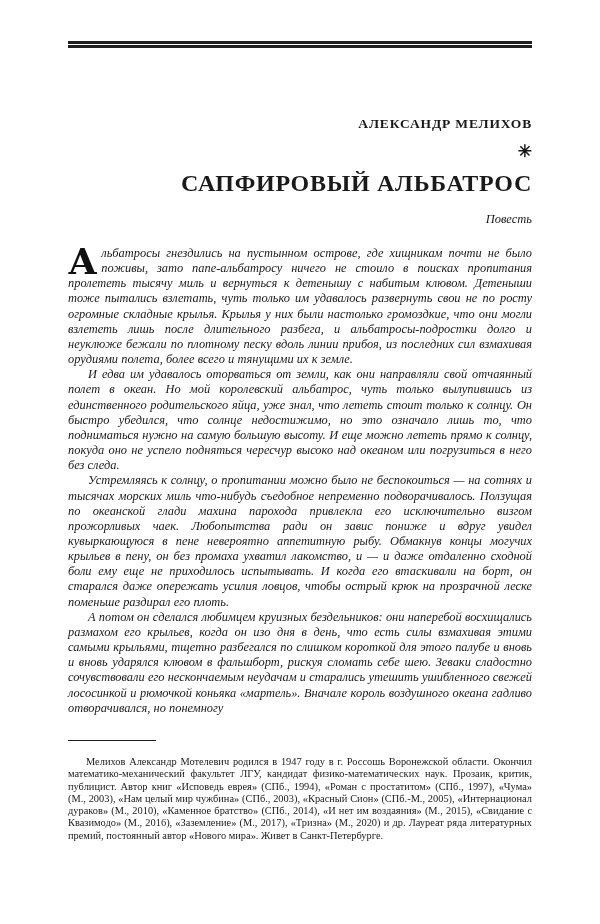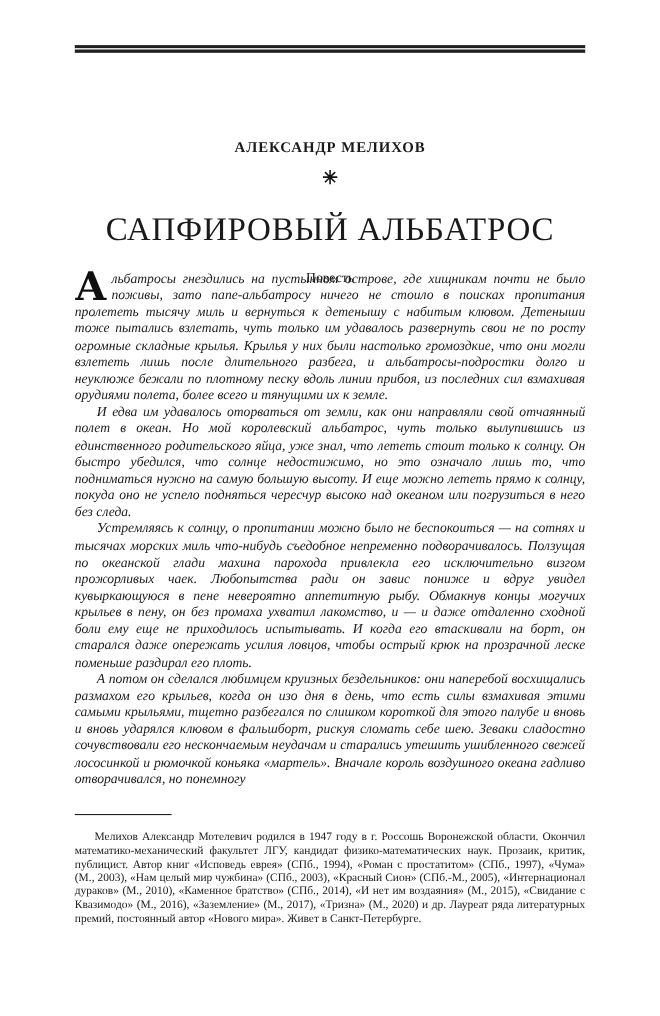--- a/index.html
+++ b/index.html
@@ -36,49 +36,50 @@
     background: #1f1f1f;
   }
   .top-rule .bar-thick { height: 3px; }
   .top-rule .bar-gap   { height: 1px; background: #ffffff; }
   .top-rule .bar-thin  { height: 3px; }
 
   
   .masthead {
     position: absolute;
     left: 68px;
-    top: 127px;
+    top: 117px;
     width: 464px;
-    text-align: center;
+    text-align: right;
   }
   .author-name {
     font-size: 13.5px;
     font-weight: bold;
     letter-spacing: 0.85px;
     line-height: 1.1;
     text-transform: uppercase;
   }
   .asterisk-sep {
     margin-top: 11px;
     font-size: 17px;
     font-weight: bold;
     line-height: 1;
     color: #141414;
   }
   .work-title {
-    margin-top: 22px;
-    font-size: 30px;
-    font-weight: normal;
+    margin-top: 10px;
+    font-size: 24px;
+    font-weight: bold;
     letter-spacing: 0.7px;
     line-height: 1.12;
     text-transform: uppercase;
   }
   .work-subtitle {
     margin-top: 13px;
     font-size: 12.5px;
+    font-style: italic;
     line-height: 1.1;
   }
 
   
   .body-text {
     position: absolute;
     left: 68px;
     top: 246px;
     width: 464px;
   }

